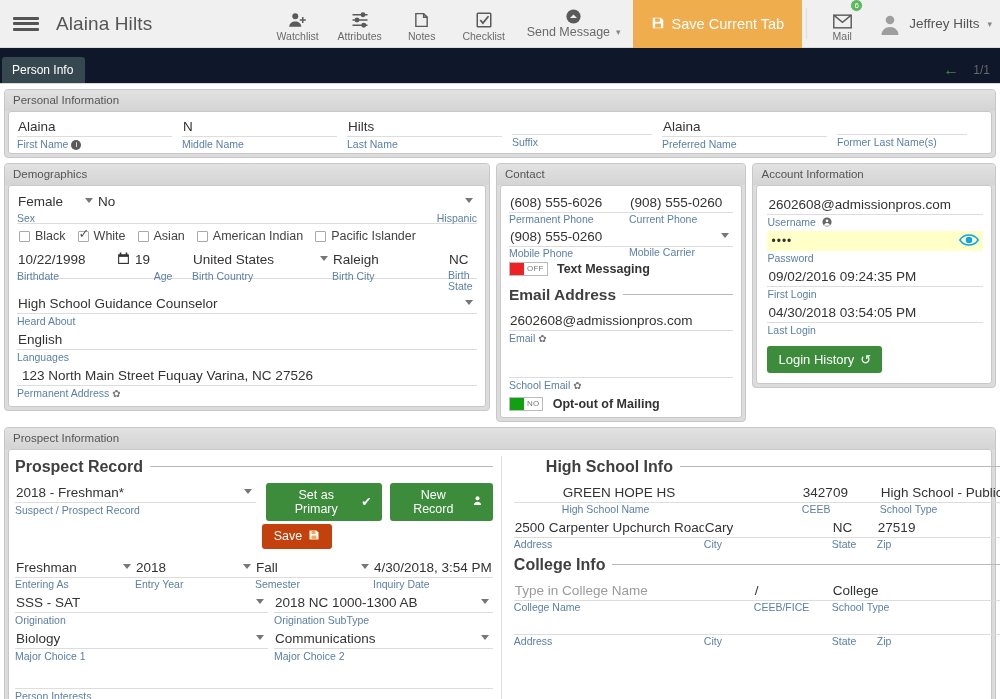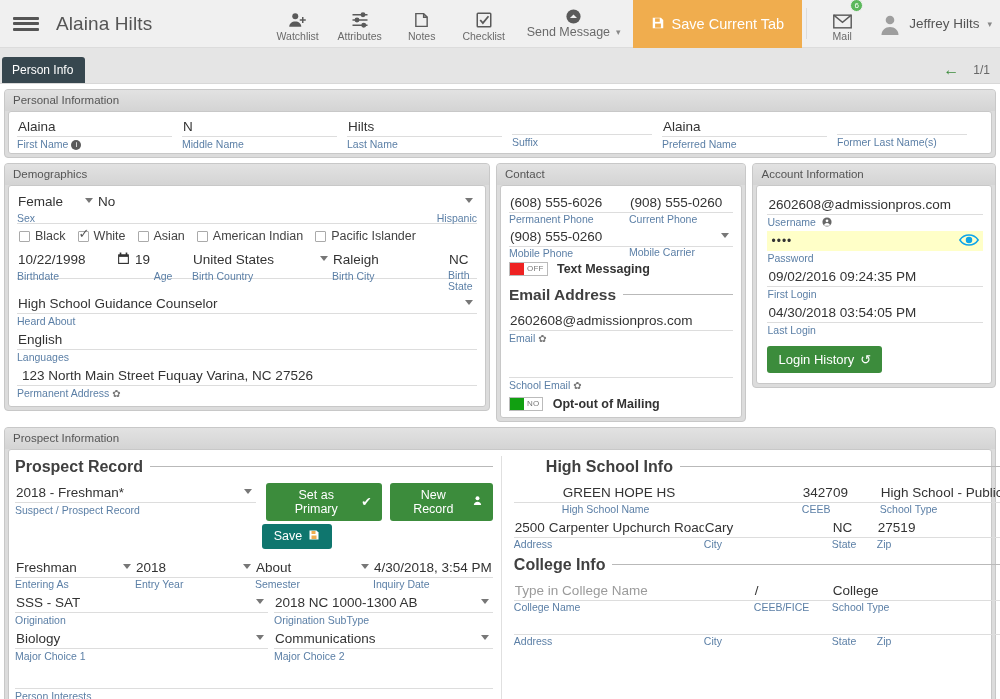--- a/index.html
+++ b/index.html
@@ -46,21 +46,21 @@
     position:absolute; top:-1px; right:10px; background:#5cb85c; color:#fff; border-radius:50%;
     width:13px; height:13px; font-size:8px; display:flex; align-items:center; justify-content:center;
     border:1px solid #f0f0f0;
   }
   .user-area { display:flex; align-items:center; padding:0 8px 0 4px; gap:6px; cursor:pointer; }
   .avatar-ic { width:26px; height:26px; display:flex; align-items:flex-end; justify-content:center; }
   .user-name { font-size:13.5px; color:#555; white-space:nowrap; }
   .caret-sm { font-size:9px; color:#888; margin-left:2px; }
 
   
-  .tabstrip { height:36px; background:#e5e5e5; position:relative; border-bottom:1px solid #d8d8d8; display:flex; align-items:flex-end; }
+  .tabstrip { height:36px; background:#0f172a; position:relative; border-bottom:1px solid #d8d8d8; display:flex; align-items:flex-end; }
   .tab-active {
     background:#37474f; color:#fff; font-size:12px; padding:6px 12px 6px 10px; border-radius:3px 3px 0 0;
     margin-left:2px; cursor:pointer;
   }
   .tab-right { margin-left:auto; display:flex; align-items:center; gap:14px; padding:0 10px 5px 0; }
   .back-arrow { color:#3c8c3c; font-size:16px; cursor:pointer; line-height:1; }
   .page-count { color:#666; font-size:12px; }
 
   
   .panel { border:1px solid #c8c8c8; border-radius:4px; background:#dcdcdc; }
@@ -113,21 +113,21 @@
   .subhdr .t { font-size:15.5px; font-weight:bold; color:#404040; white-space:nowrap; }
   .subhdr .ln { flex:1; height:1px; background:#b9b9b9; }
 
   .account-body { padding:8px 8px 10px 10px; }
   .pw-field { background:#ffffc8; position:relative; display:flex; align-items:center; padding:2px 4px; }
   .pw-dots { letter-spacing:1px; font-size:12px; color:#333; flex:1; }
   .eye { color:#0ea5e9; font-size:14px; }
   .btn { border:none; border-radius:3px; cursor:pointer; font-family:inherit; }
   .btn-green { background:#3c8c3c; color:#fff; font-size:13px; padding:6px 11px; display:inline-flex; align-items:center; gap:6px; }
   .btn-green-sm { background:#3c8c3c; color:#fff; font-size:12.5px; padding:5px 10px; display:inline-flex; align-items:center; gap:5px; }
-  .btn-orange { background:#0f766e; color:#fff; font-size:12.5px; padding:5px 12px; display:inline-flex; align-items:center; gap:6px; }
+  .btn-orange { background:#c2410c; color:#fff; font-size:12.5px; padding:5px 12px; display:inline-flex; align-items:center; gap:6px; }
 
   
   .prospect-wrap { margin:5px 4px 0 4px; }
   .prospect-body { display:flex; padding:6px 6px 6px 6px; }
   .prospect-left { width:487px; padding-right:8px; border-right:1px solid #e0e0e0; }
   .prospect-right { flex:1; padding-left:12px; }
   .pr-row { display:flex; }
   .btns-row { display:flex; align-items:flex-start; gap:8px; padding-top:1px; }
   .save-row { display:flex; justify-content:center; padding:3px 0 0 86px; }
 
@@ -538,21 +538,21 @@
             <div class="fval">Freshman</div>
             <div class="flbl">Entering As</div>
             <div class="caret"></div>
           </div>
           <div class="fld" style="width:120px;">
             <div class="fval">2018</div>
             <div class="flbl">Entry Year</div>
             <div class="caret"></div>
           </div>
           <div class="fld" style="width:118px;">
-            <div class="fval">About</div>
+            <div class="fval">Fall</div>
             <div class="flbl">Semester</div>
             <div class="caret"></div>
           </div>
           <div class="fld" style="flex:1;">
             <div class="fval">4/30/2018, 3:54 PM</div>
             <div class="flbl">Inquiry Date</div>
           </div>
         </div>
         <div class="uline" style="margin-top:-13px;"></div>
 

